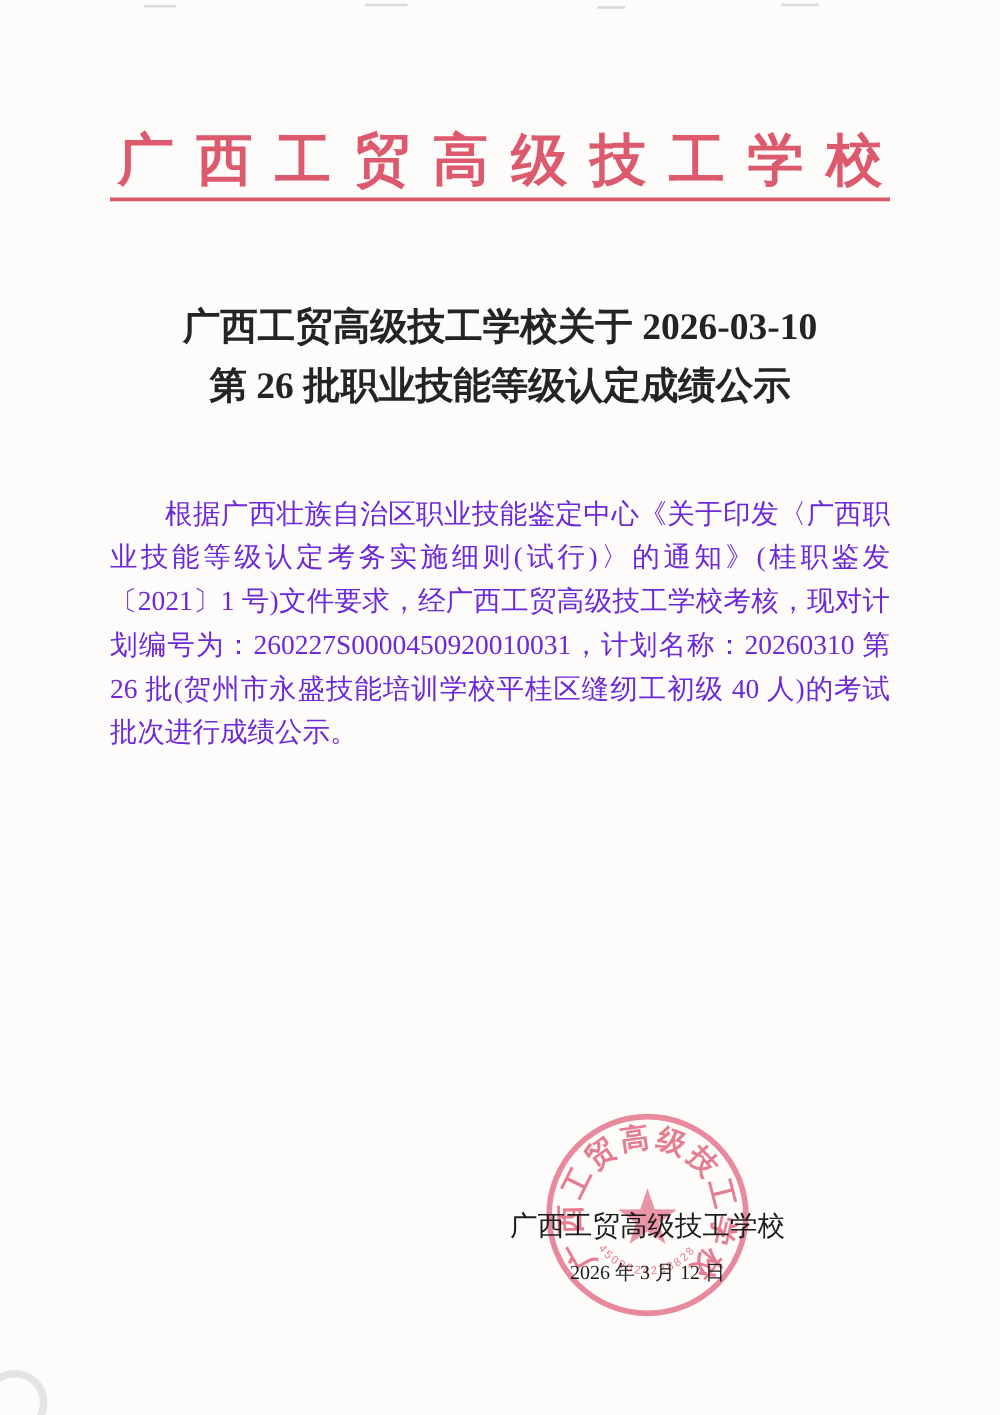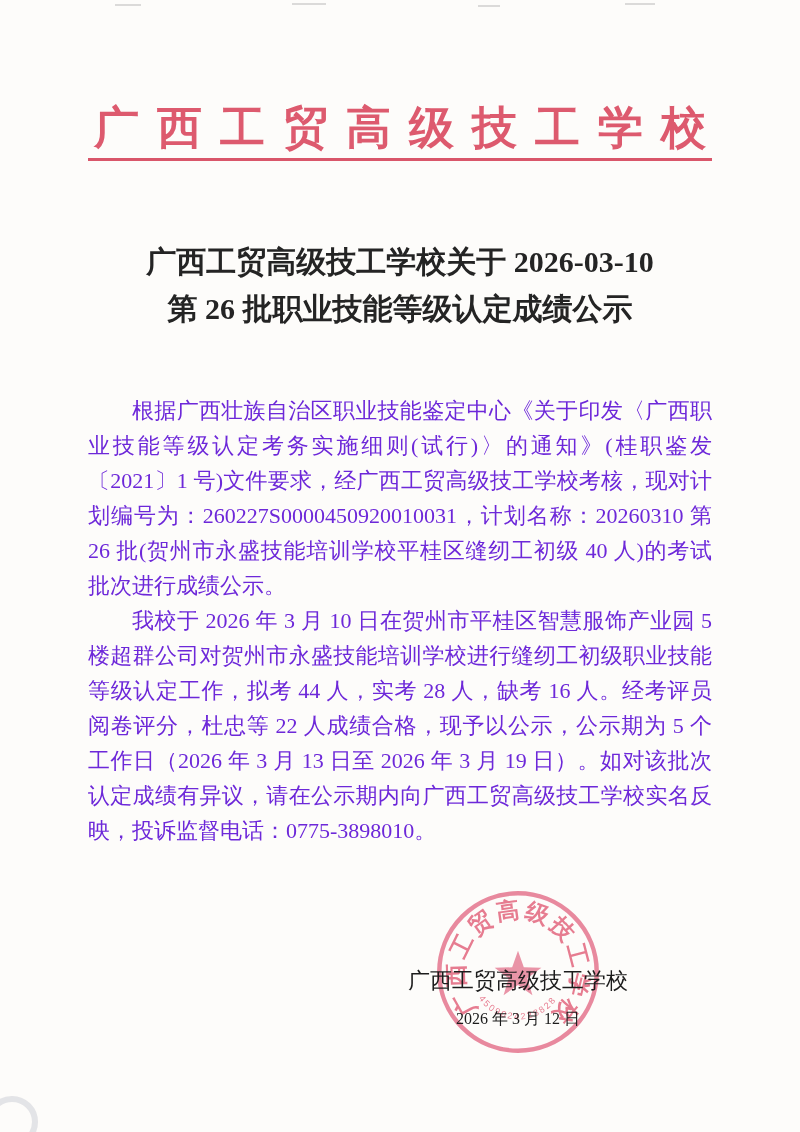--- a/index.html
+++ b/index.html
@@ -132,21 +132,20 @@
   <div class="letterhead-name">广西工贸高级技工学校</div>
   <div class="letterhead-rule"></div>
 
   <div class="doc-title">
     <div>广西工贸高级技工学校关于 2026-03-10</div>
     <div>第 26 批职业技能等级认定成绩公示</div>
   </div>
 
   <div class="doc-body">
     <p>根据广西壮族自治区职业技能鉴定中心《关于印发〈广西职业技能等级认定考务实施细则(试行)〉的通知》(桂职鉴发〔2021〕1 号)文件要求，经广西工贸高级技工学校考核，现对计划编号为：260227S0000450920010031，计划名称：20260310 第 26 批(贺州市永盛技能培训学校平桂区缝纫工初级 40 人)的考试批次进行成绩公示。</p>
-    <p>我校于 2026 年 3 月 10 日在贺州市平桂区智慧服饰产业园 5 楼超群公司对贺州市永盛技能培训学校进行缝纫工初级职业技能等级认定工作，拟考 44 人，实考 28 人，缺考 16 人。经考评员阅卷评分，杜忠等 22 人成绩合格，现予以公示，公示期为 5 个工作日（2026 年 3 月 13 日至 2026 年 3 月 19 日）。如对该批次认定成绩有异议，请在公示期内向广西工贸高级技工学校实名反映，投诉监督电话：0775-3898010。</p>
   </div>
 
   <svg class="seal" viewBox="0 0 200 200" xmlns="http://www.w3.org/2000/svg">
     <defs>
       <path id="seal-top-arc" d="M 53.3 146.7 A 66 66 0 1 1 146.7 146.7" fill="none"></path>
       <path id="seal-bottom-arc" d="M 49.8 129 A 58 58 0 0 0 150.2 129" fill="none"></path>
     </defs>
     <circle cx="100" cy="100" r="96" fill="none" stroke="#e4718a" stroke-width="5.5"></circle>
     <path d="M100,74 L107.1,94.3 L128.5,94.7 L111.4,107.7 L117.6,128.3 L100,116 L82.4,128.3 L88.6,107.7 L71.5,94.7 L92.9,94.3 Z" fill="#e2708a" opacity="0.9"></path>
     <text font-size="28" font-weight="bold" fill="#e26079" letter-spacing="4" font-family="Liberation Serif, DejaVu Serif, serif">

